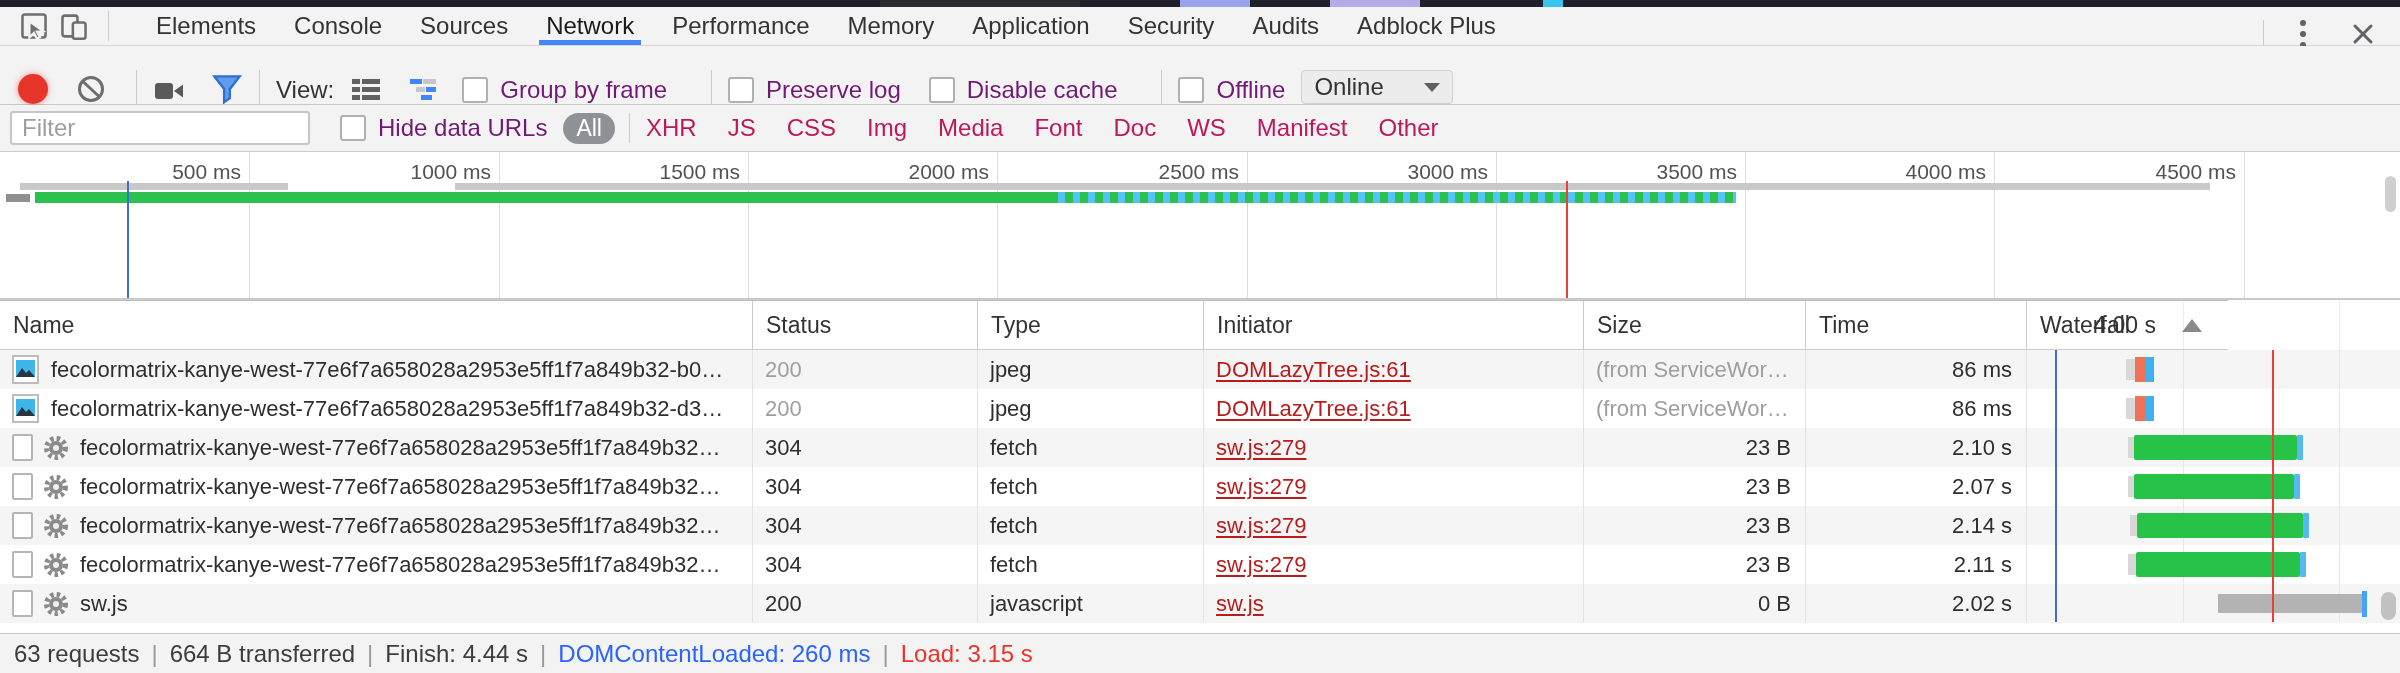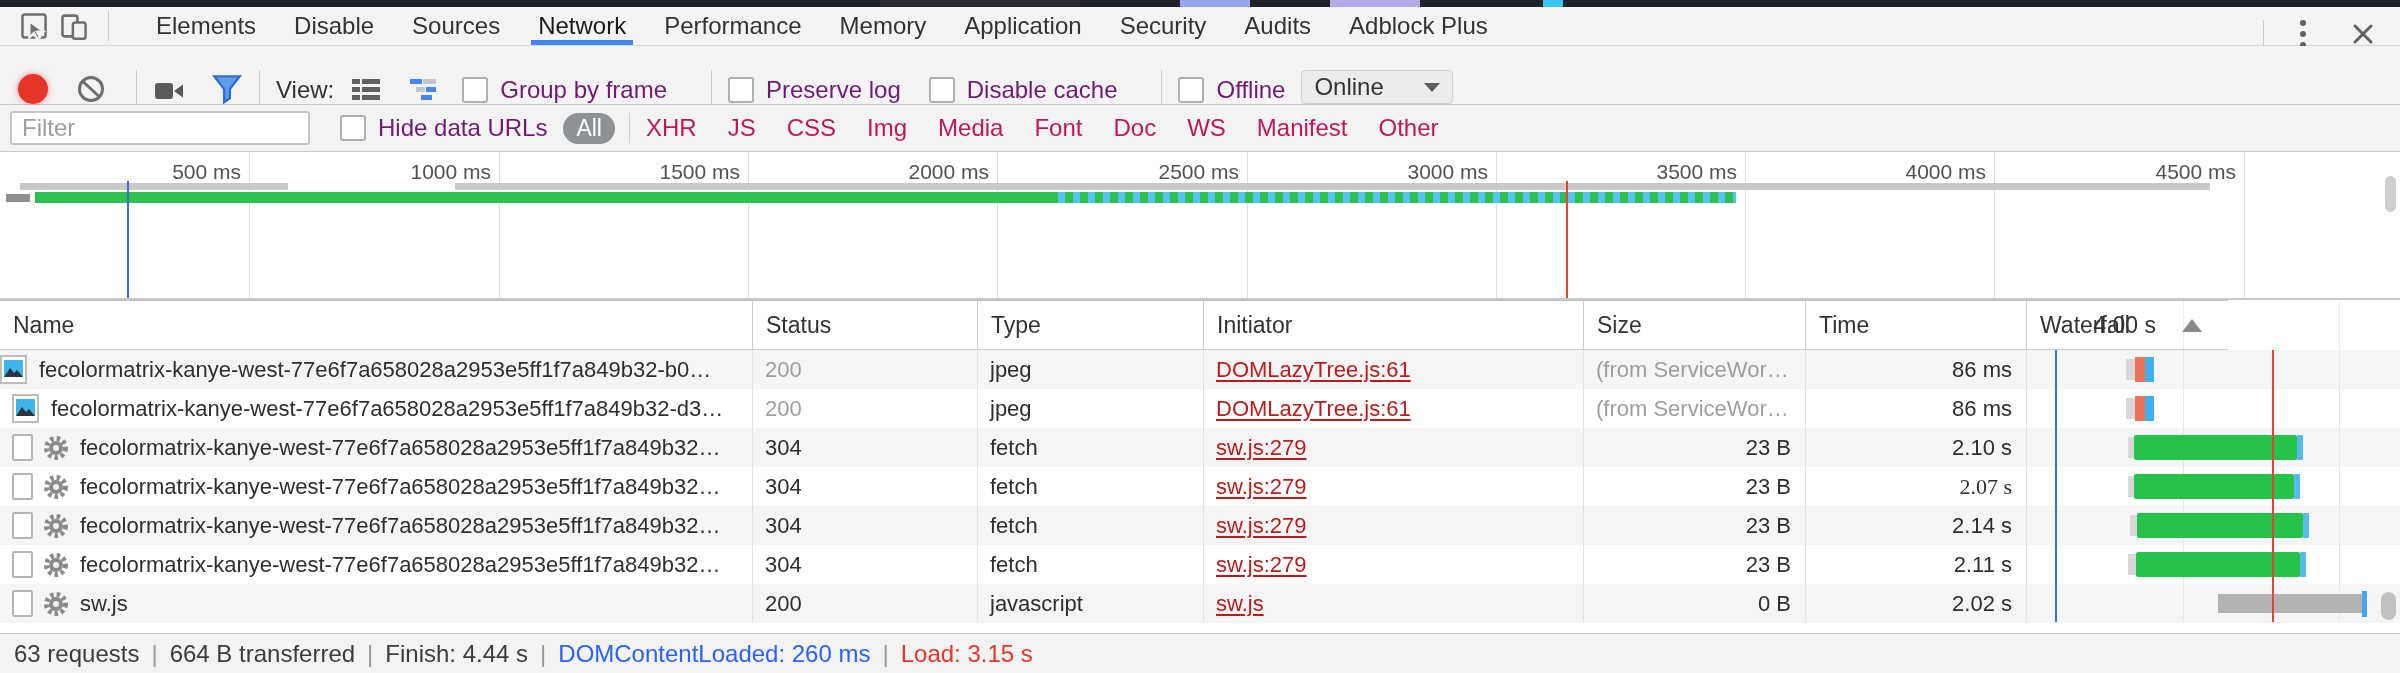--- a/index.html
+++ b/index.html
@@ -127,21 +127,21 @@
       <rect x="3" y="4" width="13" height="18" rx="2" fill="none" stroke="#6e6e6e" stroke-width="2.2"></rect>
       <rect x="12" y="10" width="11" height="14" rx="2" fill="#f3f3f3" stroke="#6e6e6e" stroke-width="2.2"></rect>
     </svg>
   </div>
   <div class="divider" style="height:30px;margin:0 4px 0 14px"></div>
   <div id="tabs">
       <div class="tab">
         <span>Elements</span>
       </div>
       <div class="tab">
-        <span>Disable</span>
+        <span>Console</span>
       </div>
       <div class="tab">
         <span>Sources</span>
       </div>
       <div class="tab active">
         <span>Network</span>
       </div>
       <div class="tab">
         <span>Performance</span>
       </div>
@@ -302,21 +302,21 @@
     <div class="hcell" style="left: 1805px; width: 221px;">Time</div>
     <div class="hcell" style="left: 2026px; width: 374px;">Waterfall</div>
     <div class="hdr-gridline" style="left: 2183px;"></div>
     <div class="hdr-gridline" style="left: 2339px;"></div>
     <div id="wf-scale">4.00 s</div>
     <div id="sort-arrow"></div>
   </div>
 
 <div class="abs" id="rows">
     <div class="row stripe">
-      <div class="cell" style="left: 0px; width: 752px;  text-align: right;">
+      <div class="cell" style="left: 0px; width: 752px; padding-left: 12px; text-align: right;">
   <span class="thumb-wrap">
     <svg width="27" height="29" viewBox="0 0 27 29">
       <rect x="1" y="1" width="25" height="27" fill="#fff" stroke="#bdbdbd" stroke-width="2"></rect>
       <rect x="4" y="5" width="19" height="17" fill="#3fb6ea"></rect>
       <path d="M4 22 L10 13 L14 18 L17 15 L23 22 Z" fill="#2b3440"></path>
     </svg>
   </span>
 <span>fecolormatrix-kanye-west-77e6f7a658028a2953e5ff1f7a849b32-b0…</span>
       </div>
       <div class="cell dim" style="left: 752px; width: 225px; padding-left: 13px;">200</div>
@@ -389,21 +389,21 @@
       <circle cx="14" cy="14" r="9.5" fill="none" stroke="#8a8a8a" stroke-width="5" stroke-dasharray="3.4 3.05"></circle>
       <circle cx="14" cy="14" r="7" fill="#8a8a8a"></circle>
       <circle cx="14" cy="14" r="3" fill="#f0f0f0"></circle>
     </svg>
   </span>
 <span>fecolormatrix-kanye-west-77e6f7a658028a2953e5ff1f7a849b32…</span>
       </div>
       <div class="cell" style="left: 752px; width: 225px; padding-left: 13px;">304</div>
       <div class="cell" style="left: 977px; width: 226px; padding-left: 13px;">fetch</div>
       <div class="cell right" style="left: 1583px; width: 222px; padding-left: 13px; padding-right: 14px;">23 B</div>
-      <div class="cell right" style="left: 1805px; width: 221px; padding-right: 14px; font-family: Liberation Serif, serif;">2.07 s</div>
+      <div class="cell right" style="left: 1805px; width: 221px; padding-right: 14px;">2.07 s</div>
       <div class="cell" style="left: 1203px; width: 380px; padding-left: 13px;">
         <span class="link">sw.js:279</span>
       </div>
       <div class="cell" style="left: 2026px; width: 374px;">
         <div class="bar bar-lightgray" style="left: 102px; width: 7px;"></div>
         <div class="bar bar-green" style="left: 108px; width: 160px;"></div>
         <div class="bar bar-bluecap" style="left: 268px; width: 6px;"></div>
       </div>
     </div>
     <div class="row stripe">

